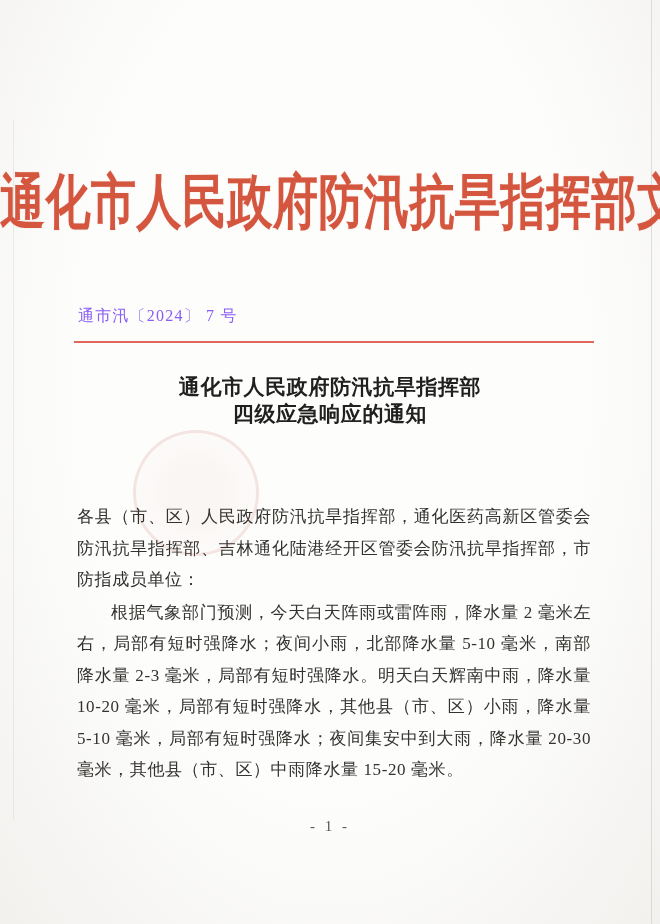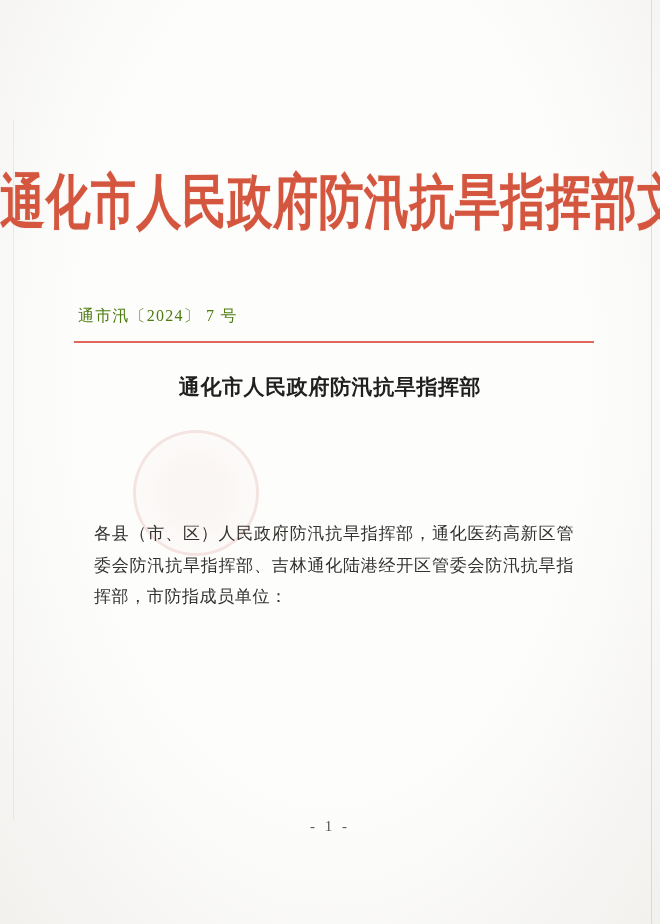--- a/index.html
+++ b/index.html
@@ -89,21 +89,21 @@
   
   .docnum-row {
     position: absolute;
     left: 78px;
     right: 70px;
     top: 306px;
     display: flex;
     justify-content: space-between;
     align-items: baseline;
     font-size: 16px;
-    color: #4d7c0f;
+    color: #8b5cf6;
     letter-spacing: 1.2px;
   }
 
   .docnum-left {
     white-space: nowrap;
   }
 
   .docnum-right {
     white-space: nowrap;
     padding-right: 18px;
@@ -143,21 +143,21 @@
     right: 68px;
     top: 500px;
     font-size: 17px;
     line-height: 31.5px;
     color: #33322f;
     letter-spacing: 0.6px;
     text-align: justify;
   }
 
   .body-block p {
-    margin: 18px;
+    margin: 1px;
   }
 
   .body-block p.indent {
     text-indent: 2em;
   }
 
   
   .page-number {
     position: absolute;
     left: 0;
@@ -186,22 +186,24 @@
     </div>
 
     <div class="docnum-row">
       <span class="docnum-left">通市汛〔2024〕 7 号</span>
     </div>
 
     <div class="red-rule"></div>
 
     <div class="doc-title">
       <div>通化市人民政府防汛抗旱指挥部</div>
+      <div>四级应急响应的通知</div>
     </div>
 
     <div class="body-block">
       <p>各县（市、区）人民政府防汛抗旱指挥部，通化医药高新区管委会防汛抗旱指挥部、吉林通化陆港经开区管委会防汛抗旱指挥部，市防指成员单位：</p>
+      <p class="indent">根据气象部门预测，今天白天阵雨或雷阵雨，降水量 2 毫米左右，局部有短时强降水；夜间小雨，北部降水量 5-10 毫米，南部降水量 2-3 毫米，局部有短时强降水。明天白天辉南中雨，降水量 10-20 毫米，局部有短时强降水，其他县（市、区）小雨，降水量 5-10 毫米，局部有短时强降水；夜间集安中到大雨，降水量 20-30 毫米，其他县（市、区）中雨降水量 15-20 毫米。</p>
     </div>
 
     <div class="page-number">- 1 -</div>
 
   </div>
 </div>
 
 </body></html>

